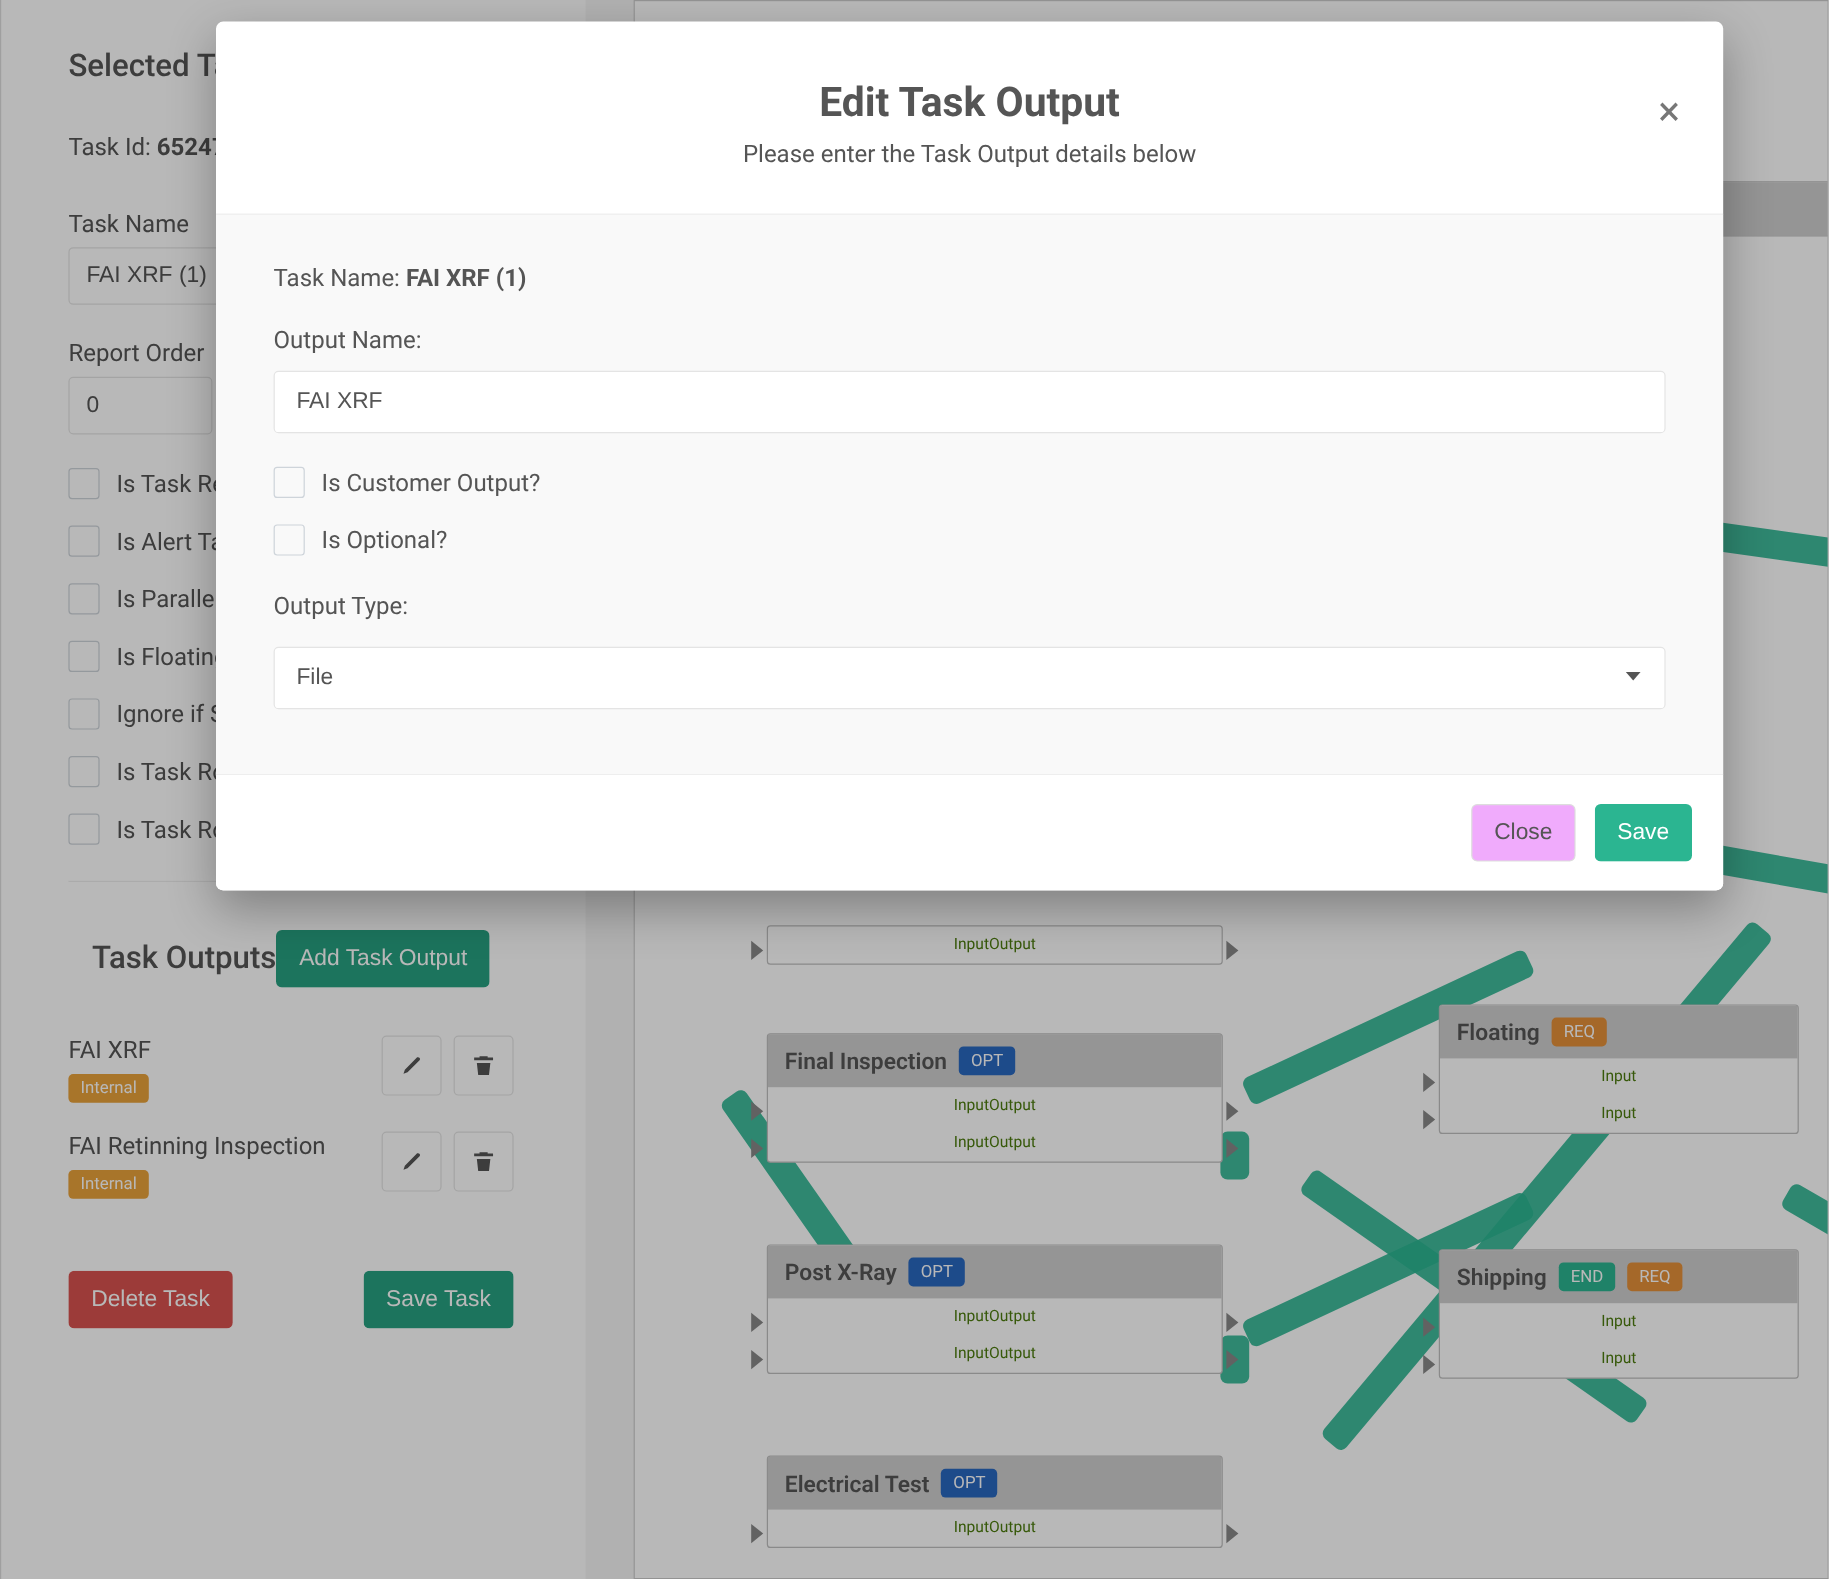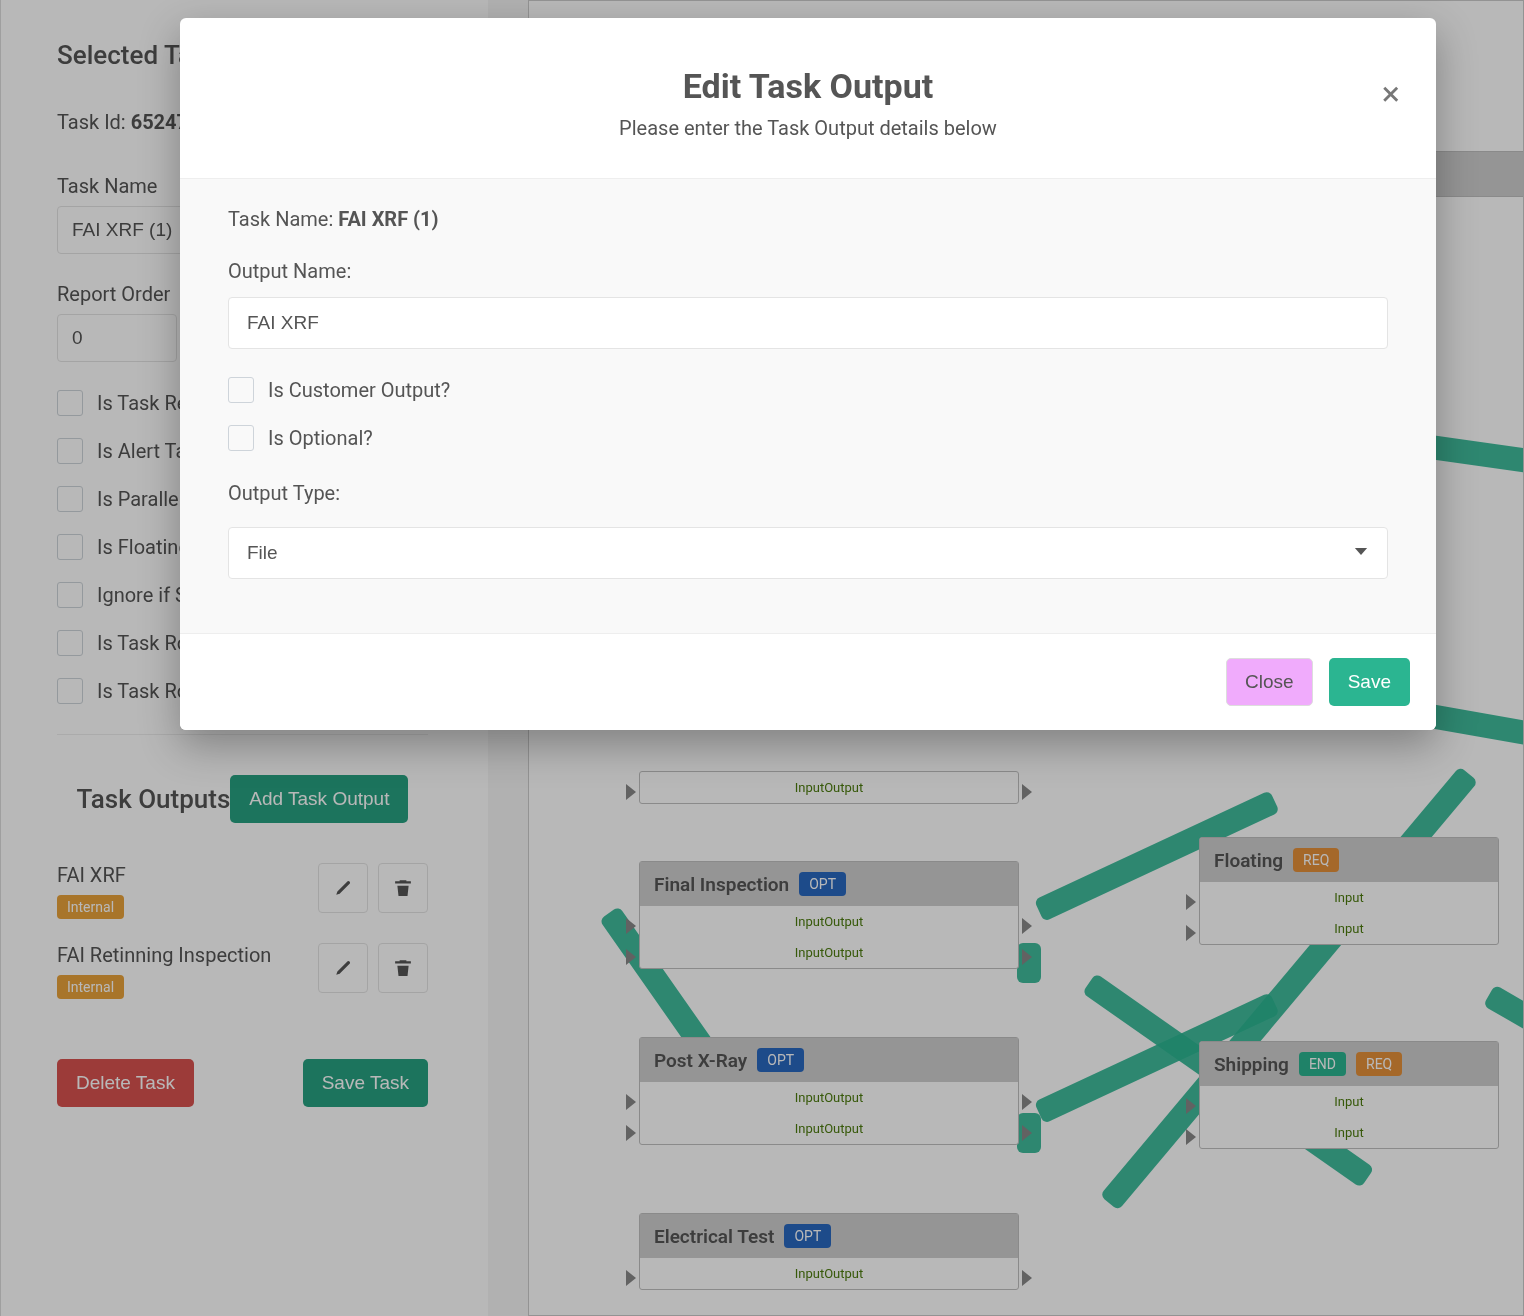--- a/index.html
+++ b/index.html
@@ -243,21 +243,21 @@
   right: 36px;
   font-size: 34px;
   color: #777;
   cursor: pointer;
   line-height: 1;
 }
 .modal-body {
   background: #f9f9f9;
   border-top: 1px solid #eee;
   border-bottom: 1px solid #eee;
-  padding: 28px 48px 54px;
+  padding: 40px 48px 54px;
 }
 .mb-row { margin-bottom: 28px; font-size: 20px; color: #555; }
 .mb-row b { font-weight: 700; }
 .modal-input {
   width: 100%;
   font-size: 19px;
   padding: 14px 18px;
   border: 1px solid #e4e4e4;
   border-radius: 4px;
   color: #555;

